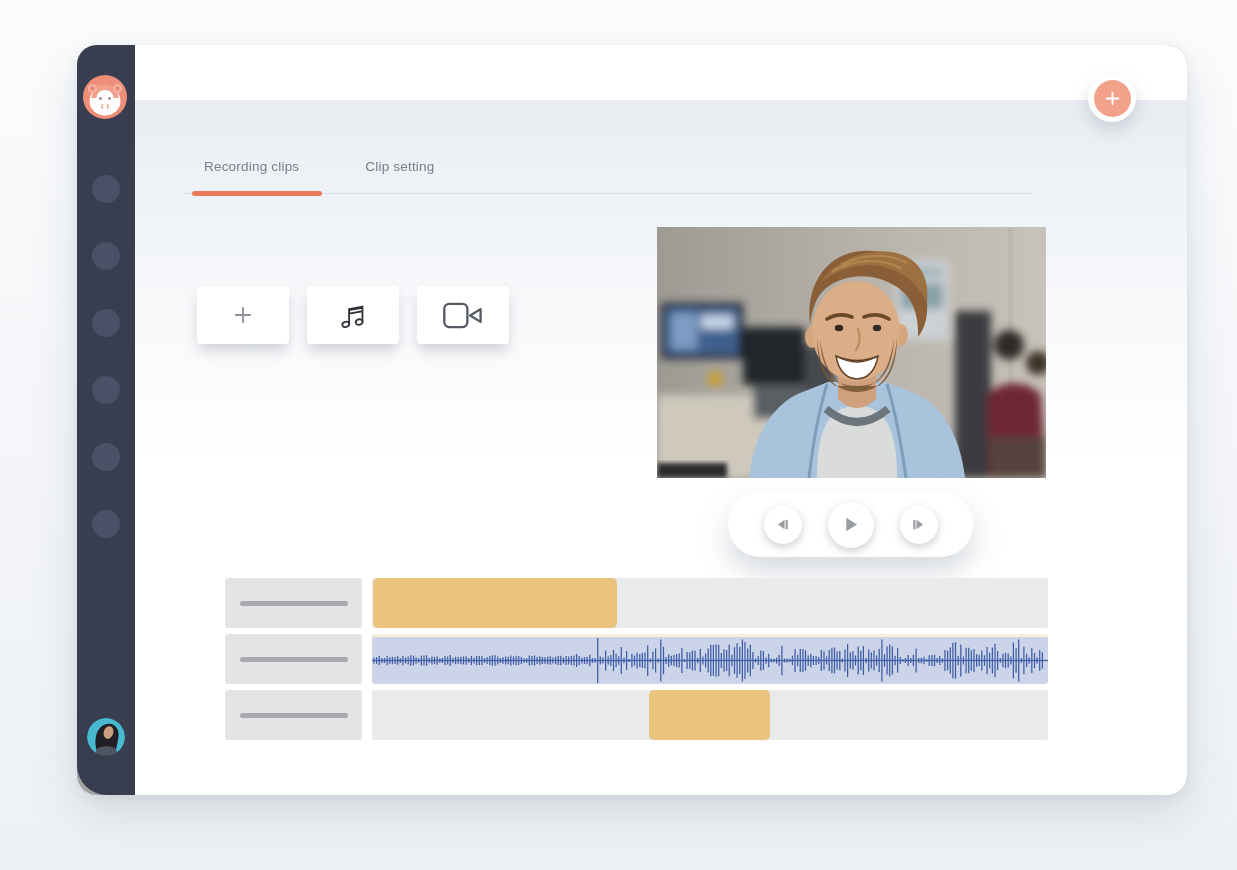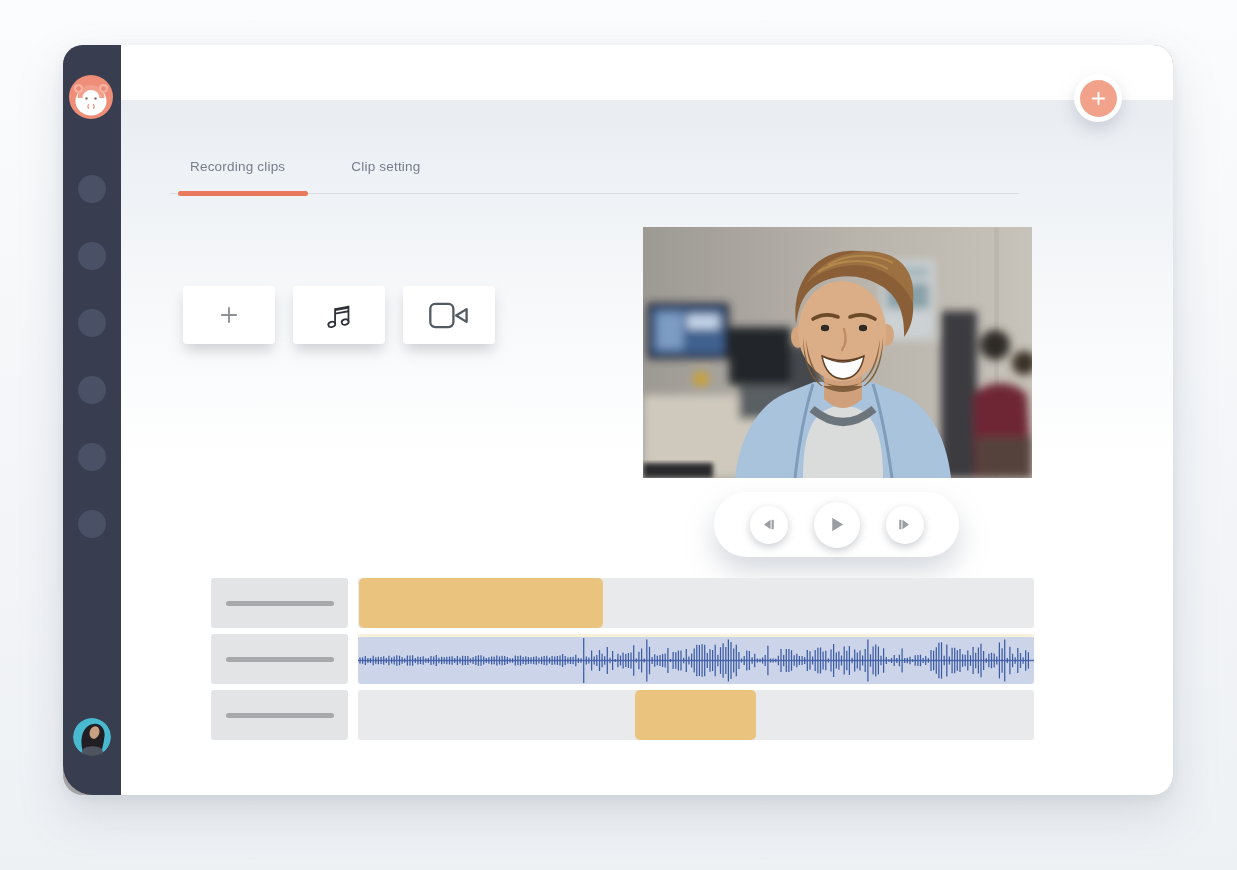--- a/index.html
+++ b/index.html
@@ -18,21 +18,21 @@
   }
   *{margin:0;padding:0;box-sizing:border-box;}
   html,body{width:1237px;height:870px;}
   body{
     font-family:"Liberation Sans", sans-serif;
     background:linear-gradient(180deg,#fbfcfd 0%,#f3f5f8 55%,#eef1f4 100%);
     overflow:hidden;
   }
   .page{position:relative;width:1237px;height:870px;}
   .card{
-    position:absolute;left:63px;top:45px;width:1110px;height:750px;
+    position:absolute;left:77px;top:45px;width:1110px;height:750px;
     background:#a3a3a3;border-radius:20px;
     box-shadow:0 20px 45px rgba(125,135,150,.22), 0 4px 12px rgba(125,135,150,.12);
   }
   
   .sidebar{
     position:absolute;left:0;top:0;width:58px;height:750px;
     background:var(--sidebar-bg);
     border-radius:20px 0 0 30px;
   }
   .logo{position:absolute;left:6px;top:30px;width:44px;height:44px;border-radius:50%;cursor:pointer;}

